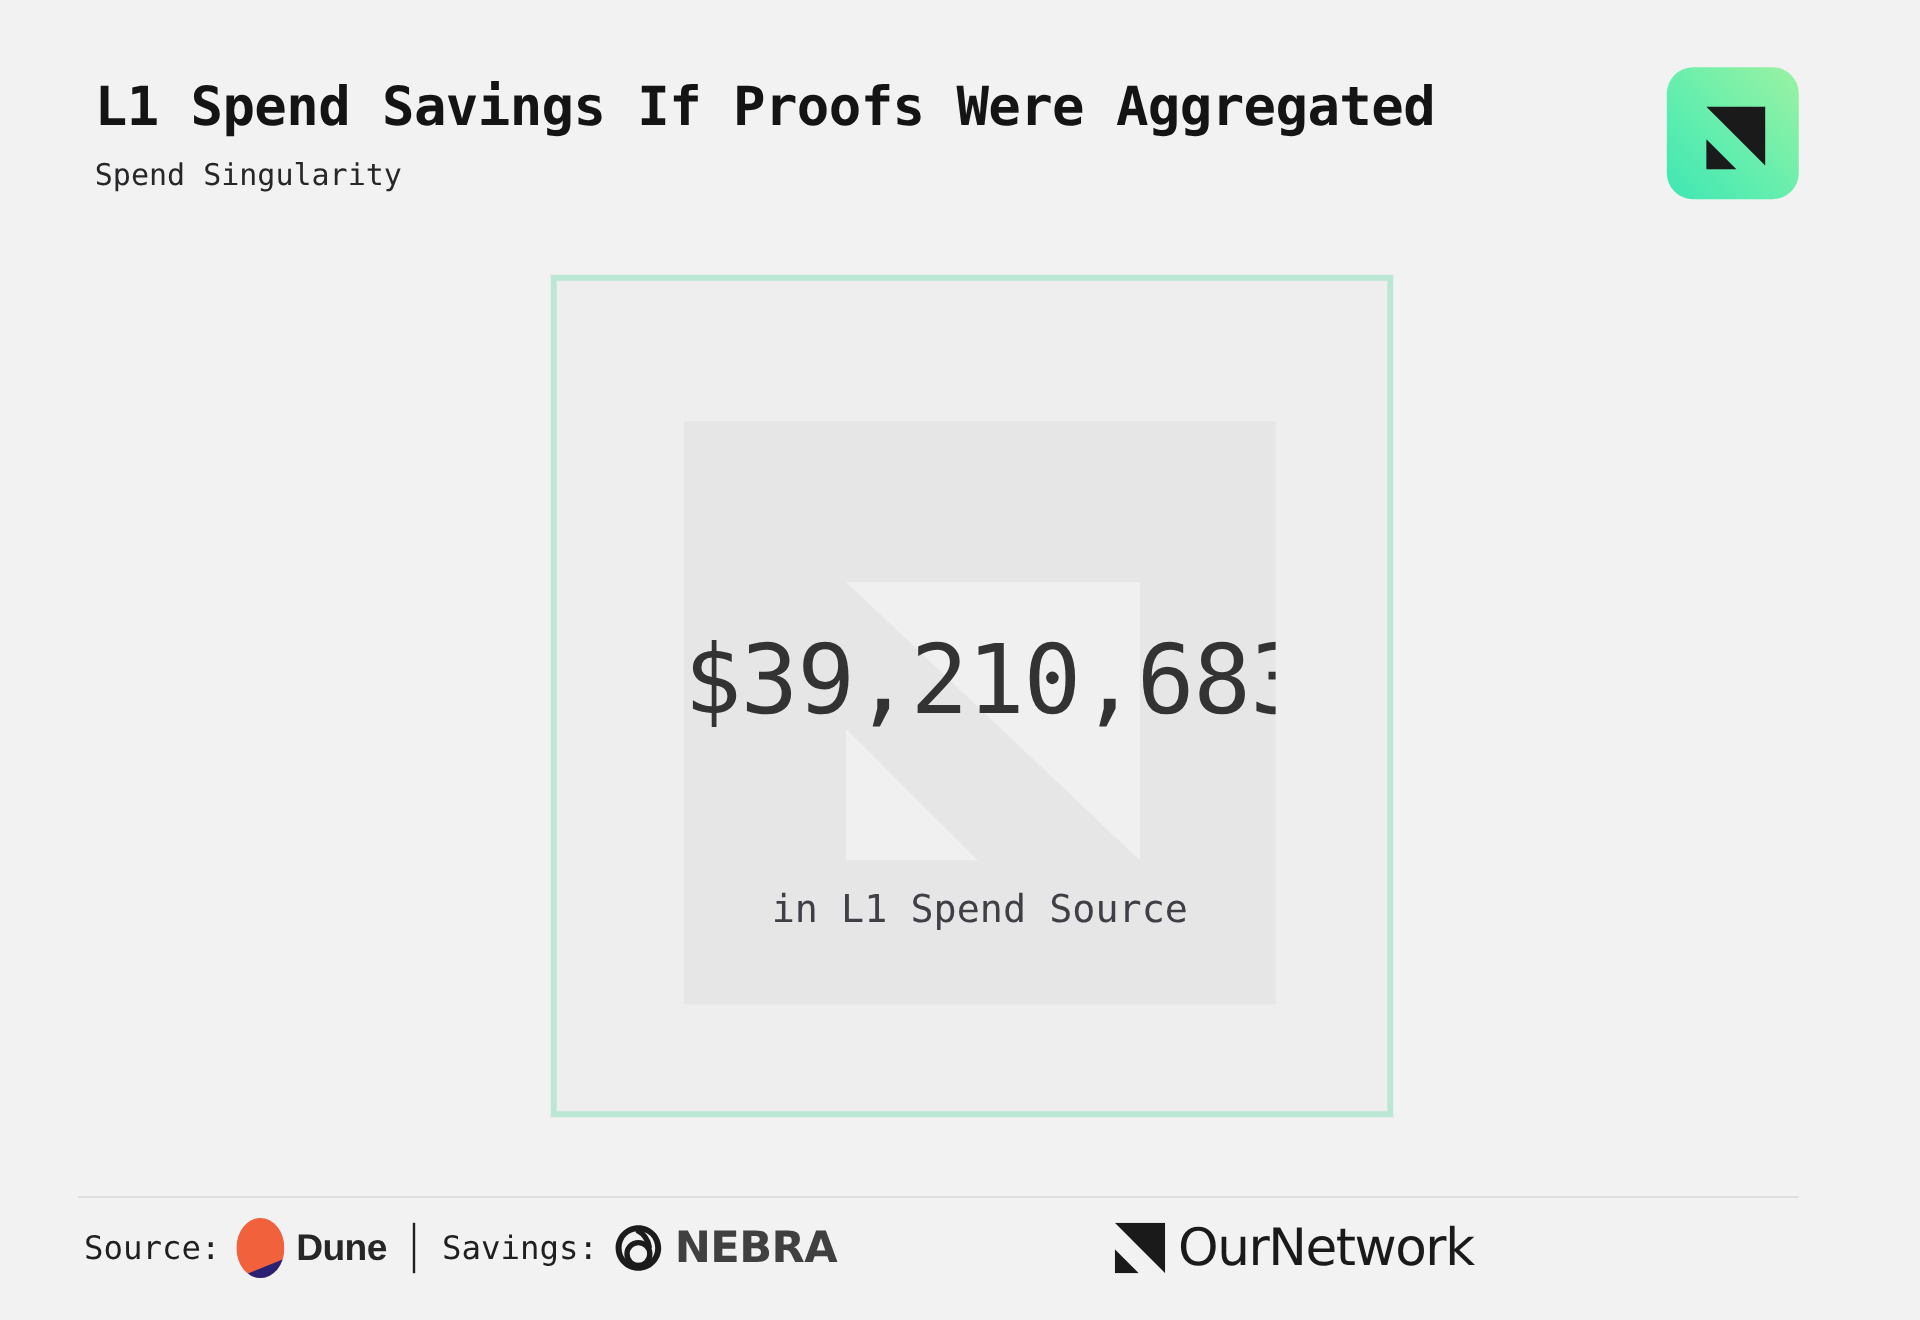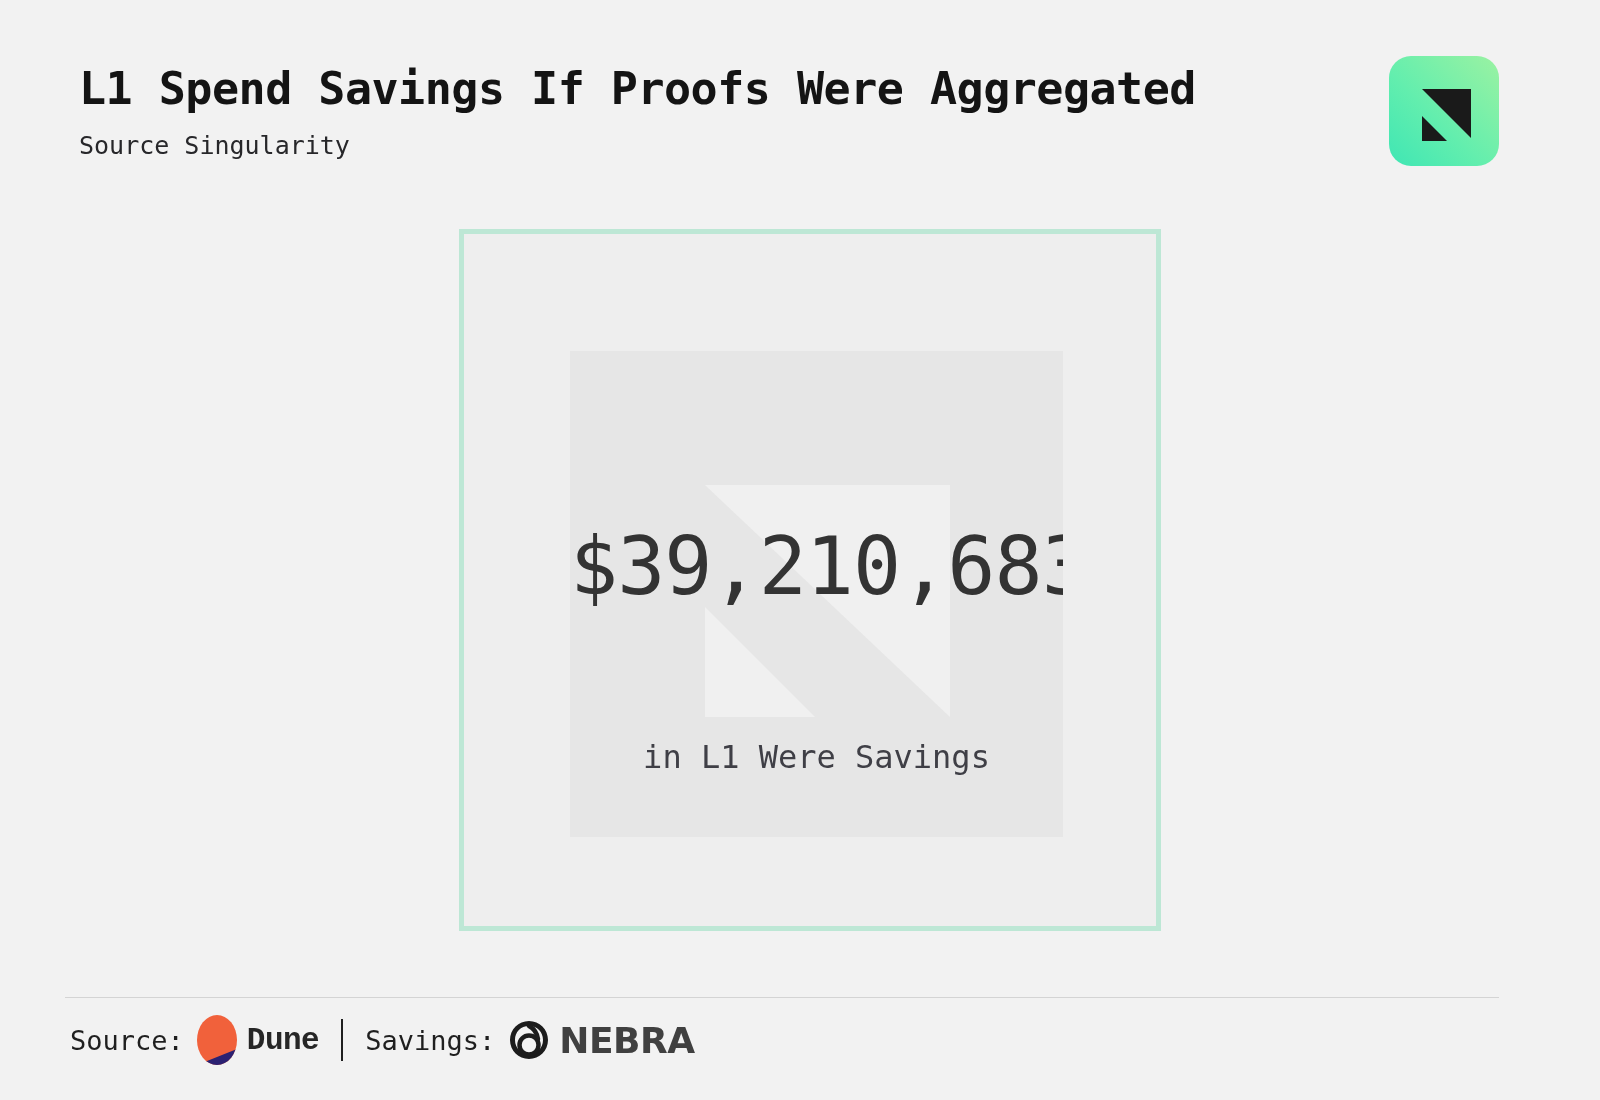--- a/index.html
+++ b/index.html
@@ -144,21 +144,21 @@
     height: 52px;
   }
   .footer-text {
     font-family: "DejaVu Sans Mono", "Liberation Mono", monospace;
     font-size: 27px;
     font-weight: 400;
     color: #1f1f1f;
     white-space: nowrap;
   }
   .brand-word {
-    font-family: Liberation Mono, monospace;
+    font-family: Liberation Sans, sans-serif;
     font-size: 31px;
     font-weight: 700;
     color: #262626;
     letter-spacing: -0.5px;
     white-space: nowrap;
   }
   #dune-mark {
     width: 40px;
     height: 50px;
     margin-left: 13px;
@@ -208,21 +208,21 @@
     white-space: nowrap;
   }
 </style>
 </head>
 <body>
 
 <div id="header">
 
   <div id="title-block">
     <div id="page-title">L1 Spend Savings If Proofs Were Aggregated</div>
-    <div id="page-subtitle">Source Singularity</div>
+    <div id="page-subtitle">Spend Singularity</div>
   </div>
 
   <div id="brand-logo">
     <svg width="110" height="110" viewBox="0 0 110 110" xmlns="http://www.w3.org/2000/svg">
       <polygon points="33,60 33,85 58,85" fill="#1a1a1a"></polygon>
       <polygon points="33,33 82,33 82,82" fill="#1a1a1a"></polygon>
     </svg>
   </div>
 
 </div>
@@ -232,21 +232,21 @@
 
     <div id="stat-watermark">
       <svg width="245" height="232" viewBox="0 0 245 232" xmlns="http://www.w3.org/2000/svg">
         <polygon points="0,122 0,232 110,232" fill="#f0f0f0"></polygon>
         <polygon points="0,0 245,0 245,232" fill="#f0f0f0"></polygon>
       </svg>
     </div>
 
     <div id="stat-value">$39,210,683</div>
 
-    <div id="stat-label">in L1 Were Savings</div>
+    <div id="stat-label">in L1 Spend Source</div>
 
   </div>
 </div>
 
 <div id="footer-divider"></div>
 
 <div id="footer">
 
   <div id="footer-left">
 
@@ -278,14 +278,23 @@
                  M22 8 C13.7 8 8 14 8 22 C8 30 14 36 22 36 C30 36 36 30 36 22 C36 14 30.3 8 22 8 Z" fill="#1c1c1c"></path>
         <circle cx="22" cy="27" r="9.5" fill="none" stroke="#1c1c1c" stroke-width="4.5"></circle>
         <path d="M22 8 C26 10 30 15 31 21" fill="none" stroke="#1c1c1c" stroke-width="4.5" stroke-linecap="round"></path>
       </svg>
     </span>
 
     <span id="nebra-word">NEBRA</span>
 
   </div>
 
+  <div id="footer-right">
+    <span id="on-mark">
+      <svg width="42" height="42" viewBox="0 0 42 42" xmlns="http://www.w3.org/2000/svg">
+        <polygon points="0,22 0,42 20,42" fill="#1a1a1a"></polygon>
+        <polygon points="0,0 42,0 42,42" fill="#1a1a1a"></polygon>
+      </svg>
+    </span>
+    <span id="on-word">OurNetwork</span>
+  </div>
 
 </div>
 
 </body></html>

